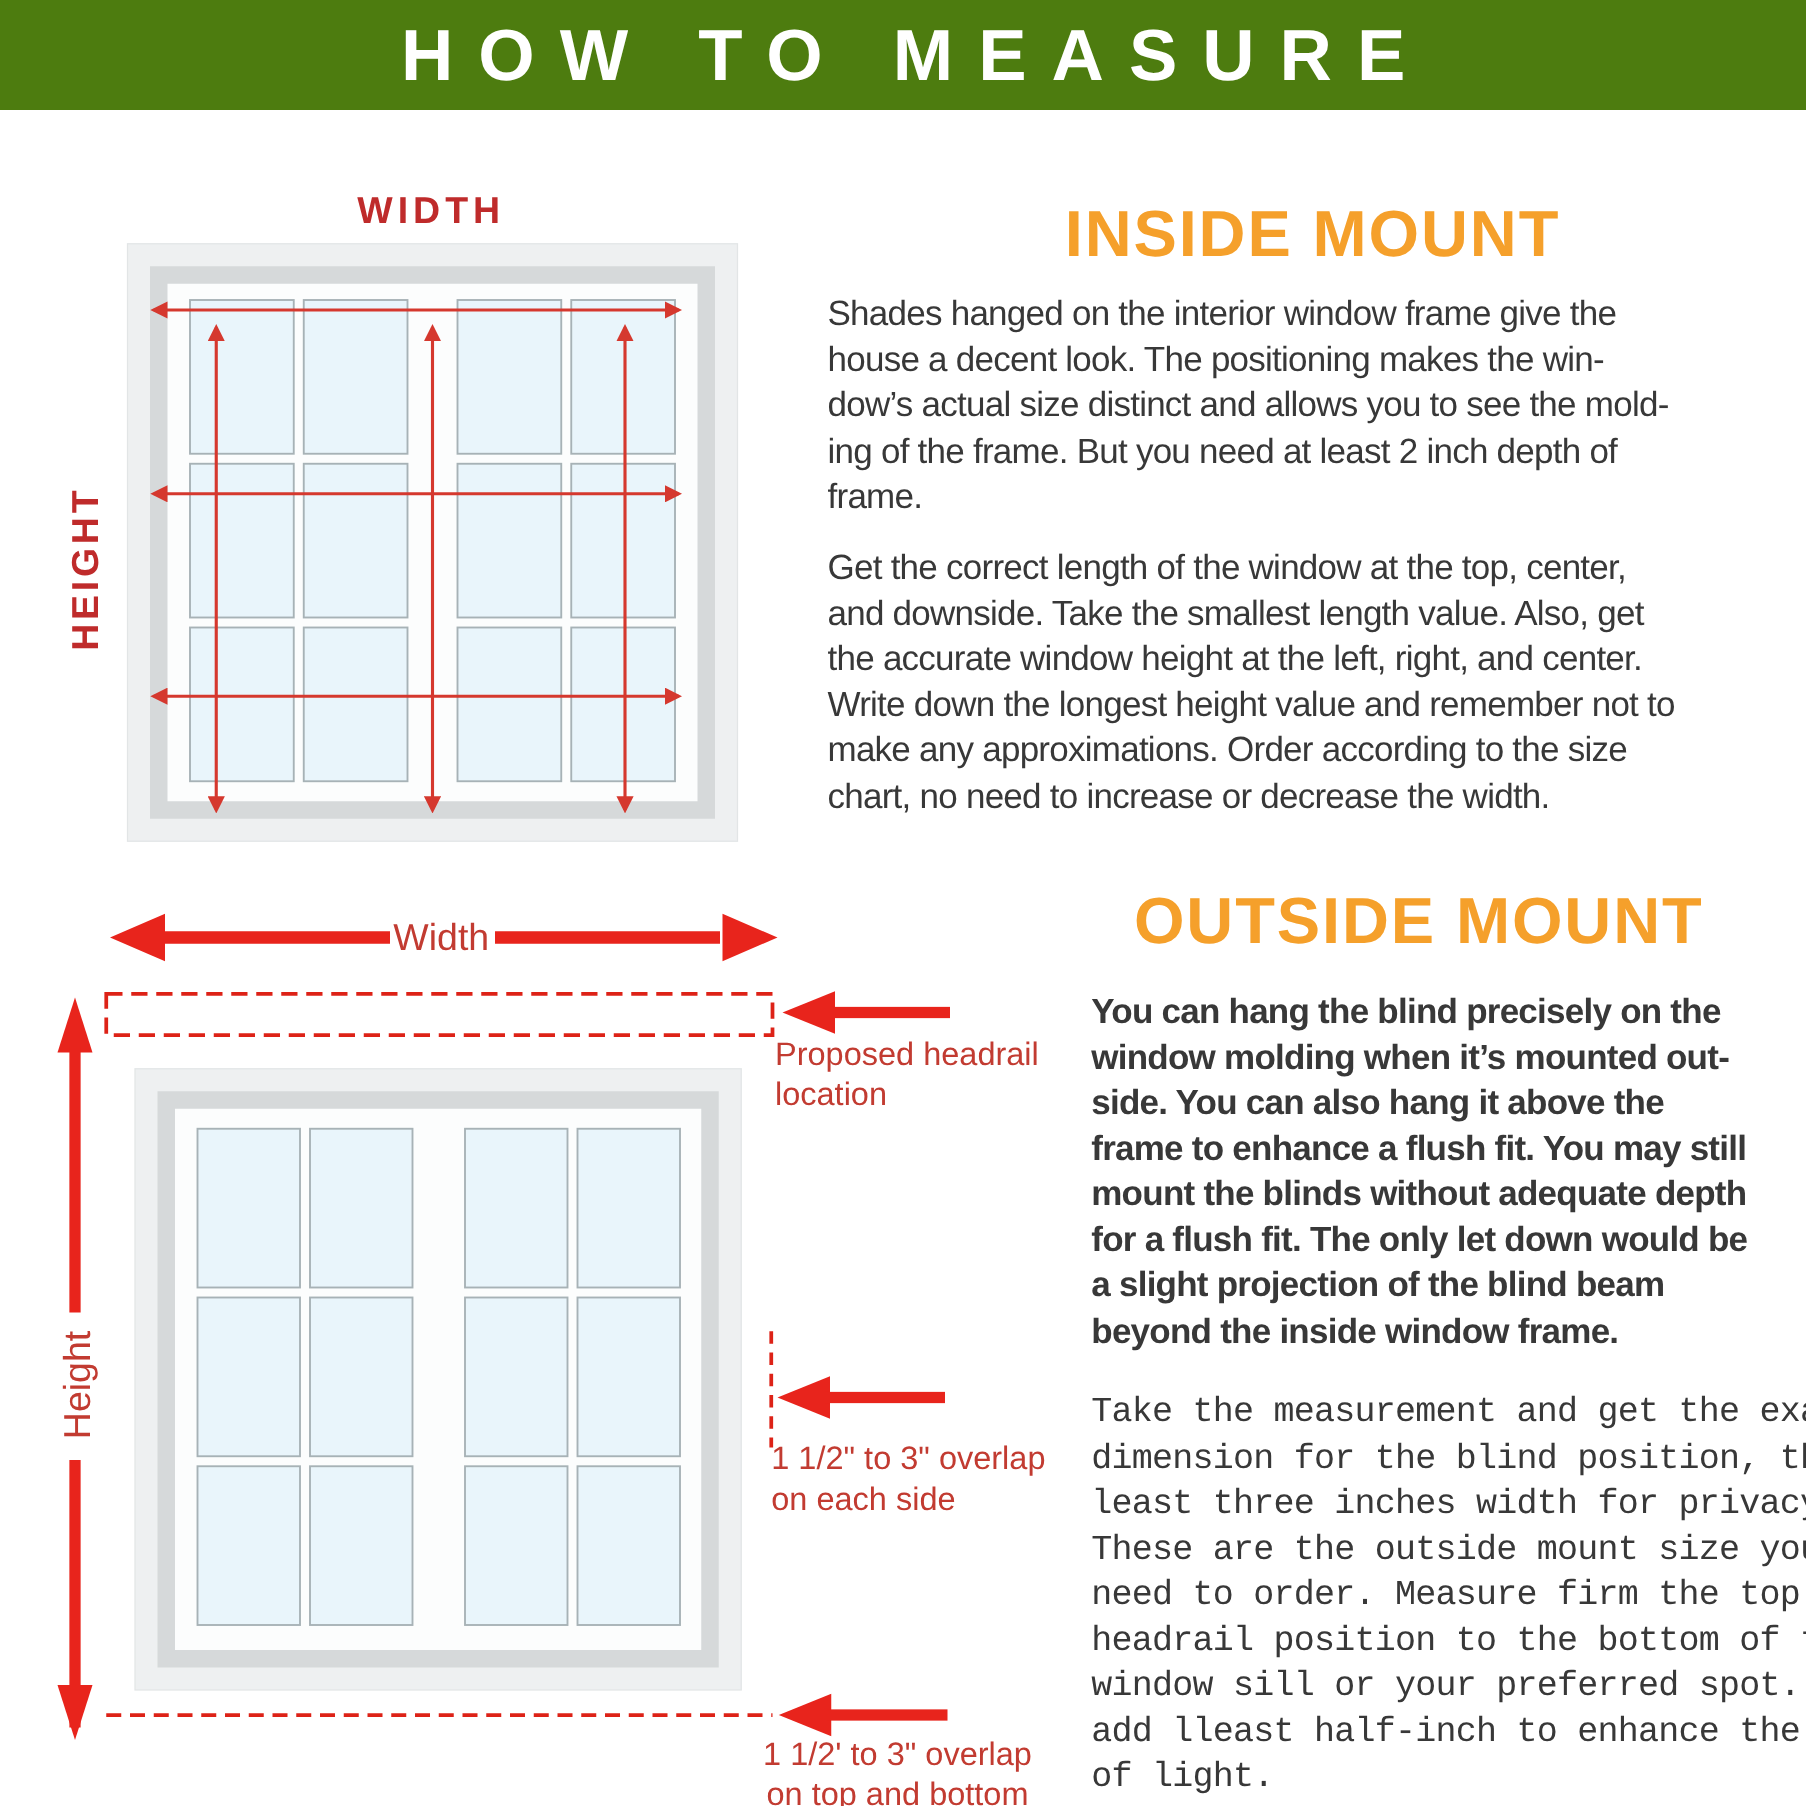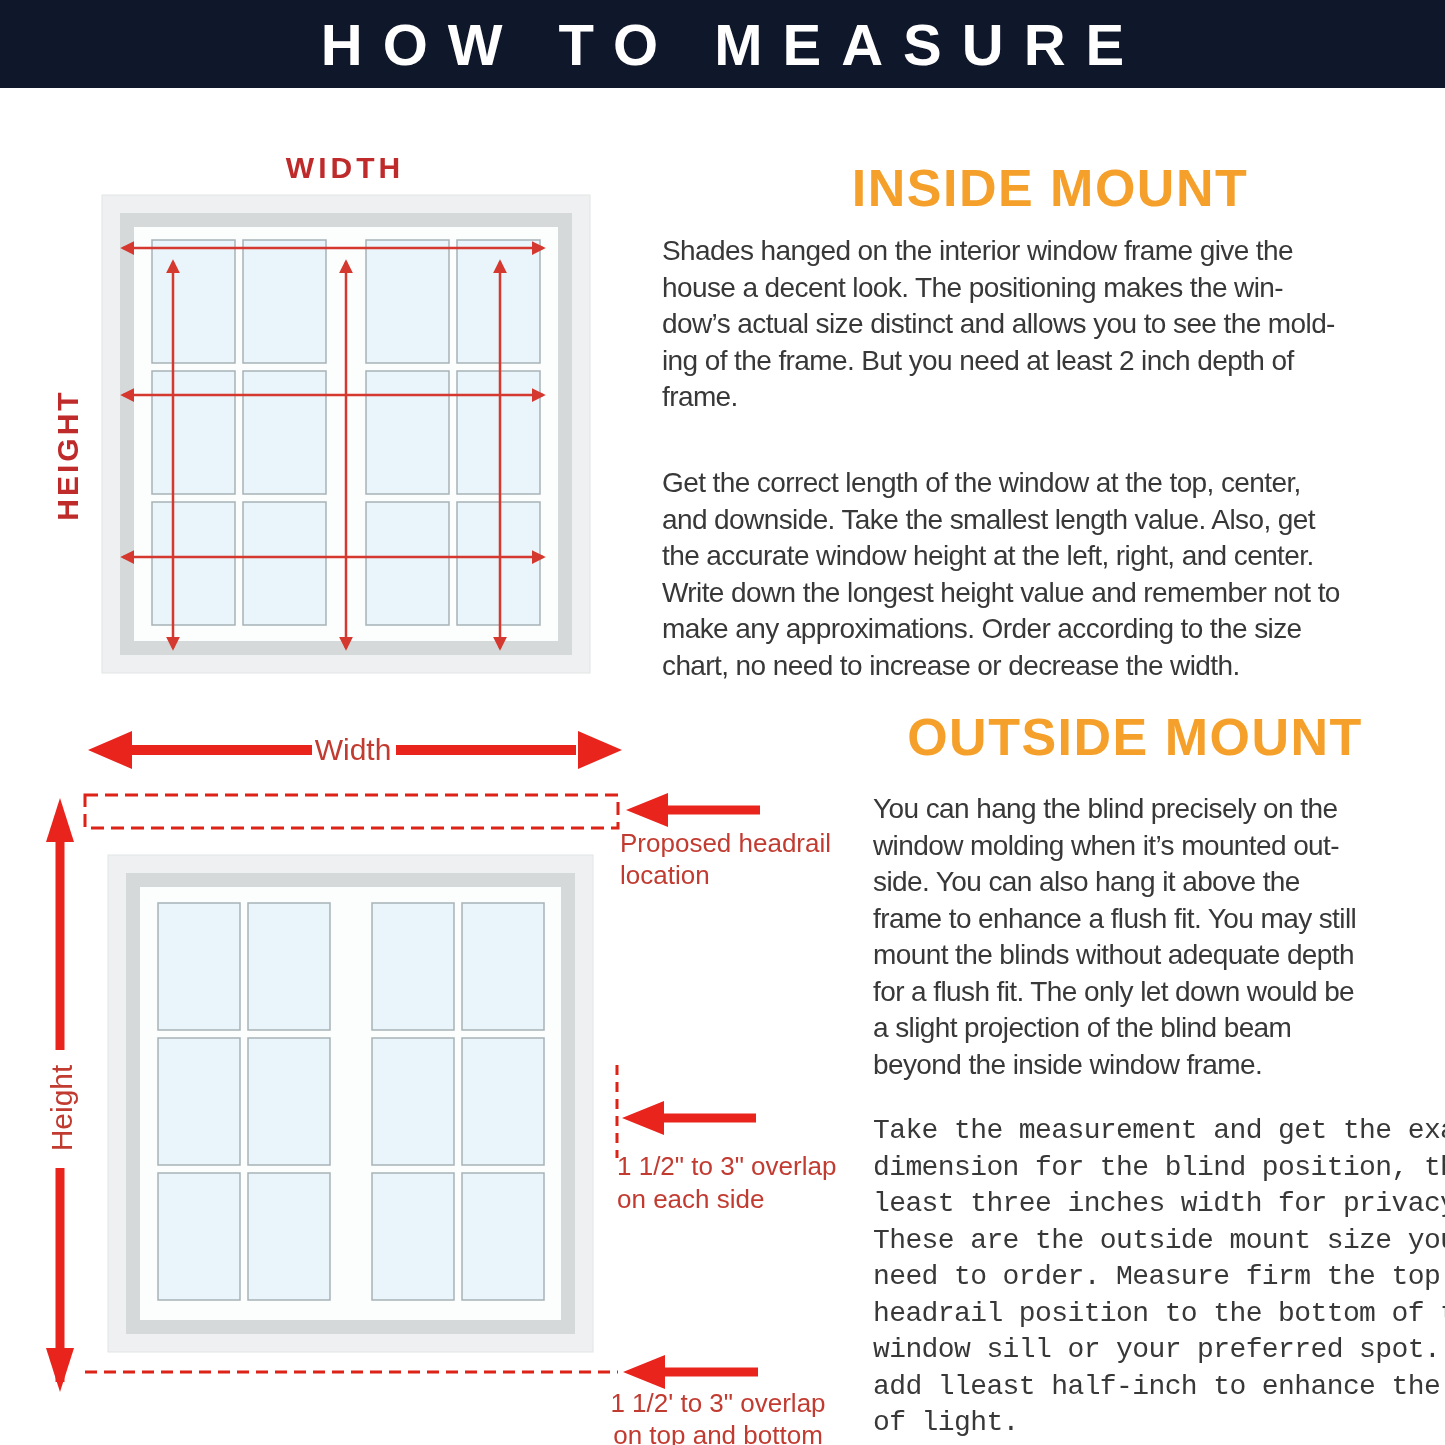--- a/index.html
+++ b/index.html
@@ -1,21 +1,21 @@
 <!DOCTYPE html>
 <html><head>
 <meta charset="utf-8">
 <style>
   html,body{margin:0;padding:0;}
   body{width:1445px;height:1445px;position:relative;background:#ffffff;overflow:hidden;
        font-family:"Liberation Sans",sans-serif;}
   .abs{position:absolute;}
 
   
-  #header-bar{left:0;top:0;width:1445px;height:88px;background:#0f172a;
+  #header-bar{left:0;top:0;width:1445px;height:88px;background:#4d7c0f;
               display:flex;align-items:center;justify-content:center;}
   #header-title{color:#ffffff;font-size:58px;font-weight:700;letter-spacing:20px;
                 padding-left:20px;white-space:nowrap;}
 
   
   .mount-heading{color:#F5A02B;font-size:52px;font-weight:700;letter-spacing:1.5px;
                  text-align:center;white-space:nowrap;}
   .bodytext{color:#383838;font-size:28px;line-height:36.5px;letter-spacing:-0.6px;
             white-space:pre;}
 
@@ -145,30 +145,30 @@
 </svg>
 
 <div class="abs mount-heading" style="left:650px;top:158px;width:800px;">INSIDE MOUNT</div>
 
 <div class="abs bodytext" style="left:662px;top:233px;width:745px;">Shades hanged on the interior window frame give the
 house a decent look. The positioning makes the win-
 dow’s actual size distinct and allows you to see the mold-
 ing of the frame. But you need at least 2 inch depth of
 frame.</div>
 
-<div class="abs bodytext" style="left:662px;top:465px;width:745px;">Get the correct length of the window at the top, center,
+<div class="abs bodytext" style="left:662px;top:436px;width:745px;">Get the correct length of the window at the top, center,
 and downside. Take the smallest length value. Also, get
 the accurate window height at the left, right, and center.
 Write down the longest height value and remember not to
 make any approximations. Order according to the size
 chart, no need to increase or decrease the width.</div>
 
 <div class="abs mount-heading" style="left:735px;top:707px;width:800px;">OUTSIDE MOUNT</div>
 
-<div class="abs bodytext" style="left:873px;top:791px;width:560px;">You can hang the blind precisely on the
+<div class="abs bodytext" style="left:873px;top:791px;width:560px;font-weight:bold;">You can hang the blind precisely on the
 window molding when it’s mounted out-
 side. You can also hang it above the
 frame to enhance a flush fit. You may still
 mount the blinds without adequate depth
 for a flush fit. The only let down would be
 a slight projection of the blind beam
 beyond the inside window frame.</div>
 
 <div class="abs bodytext" style="left:873px;top:1113px;width:560px;font-family:Liberation Mono, monospace;">Take the measurement and get the exact
 dimension for the blind position, then add

